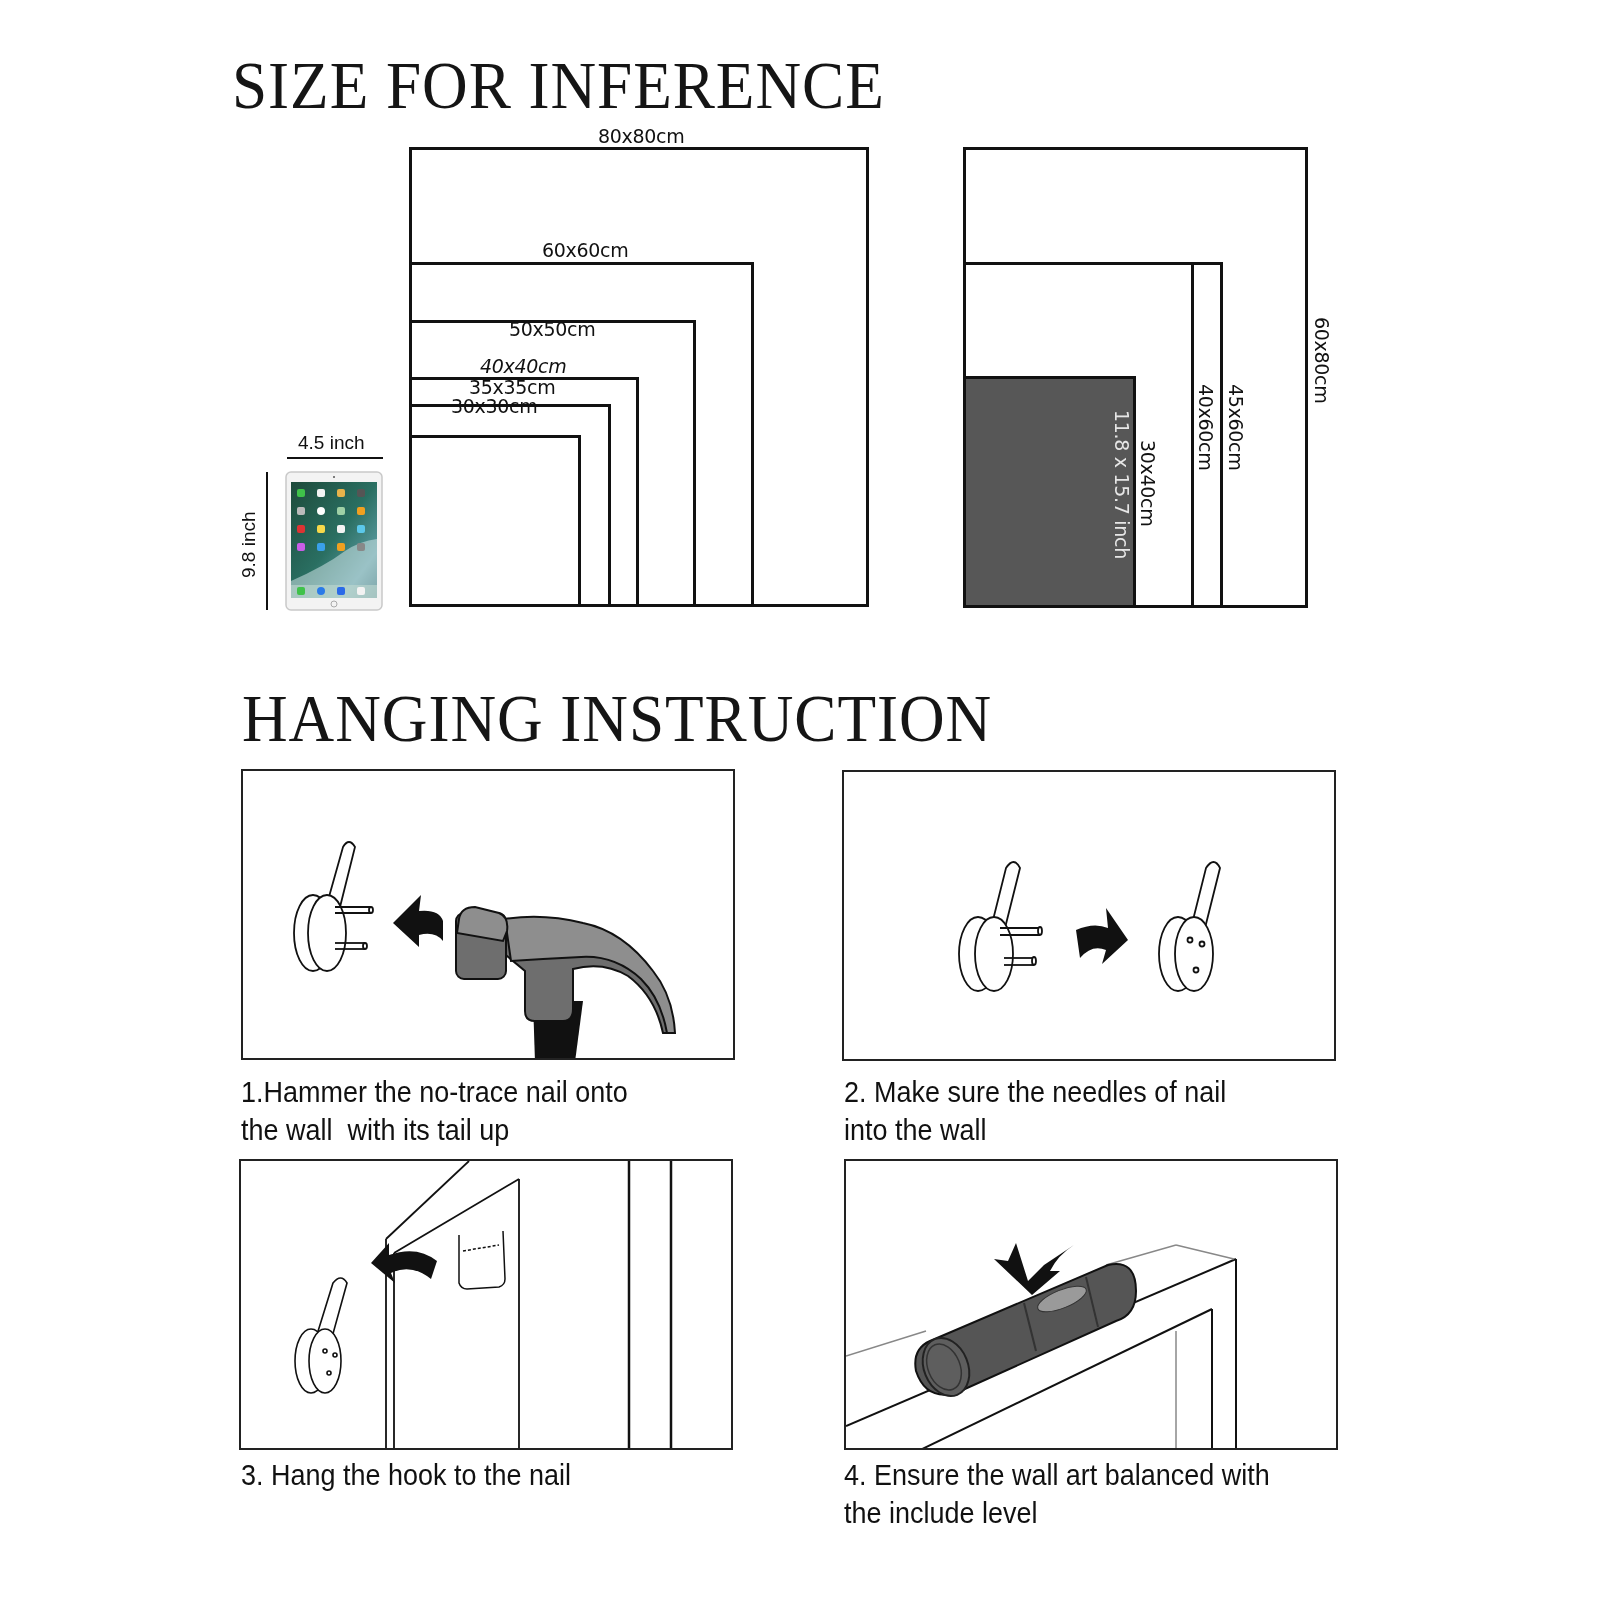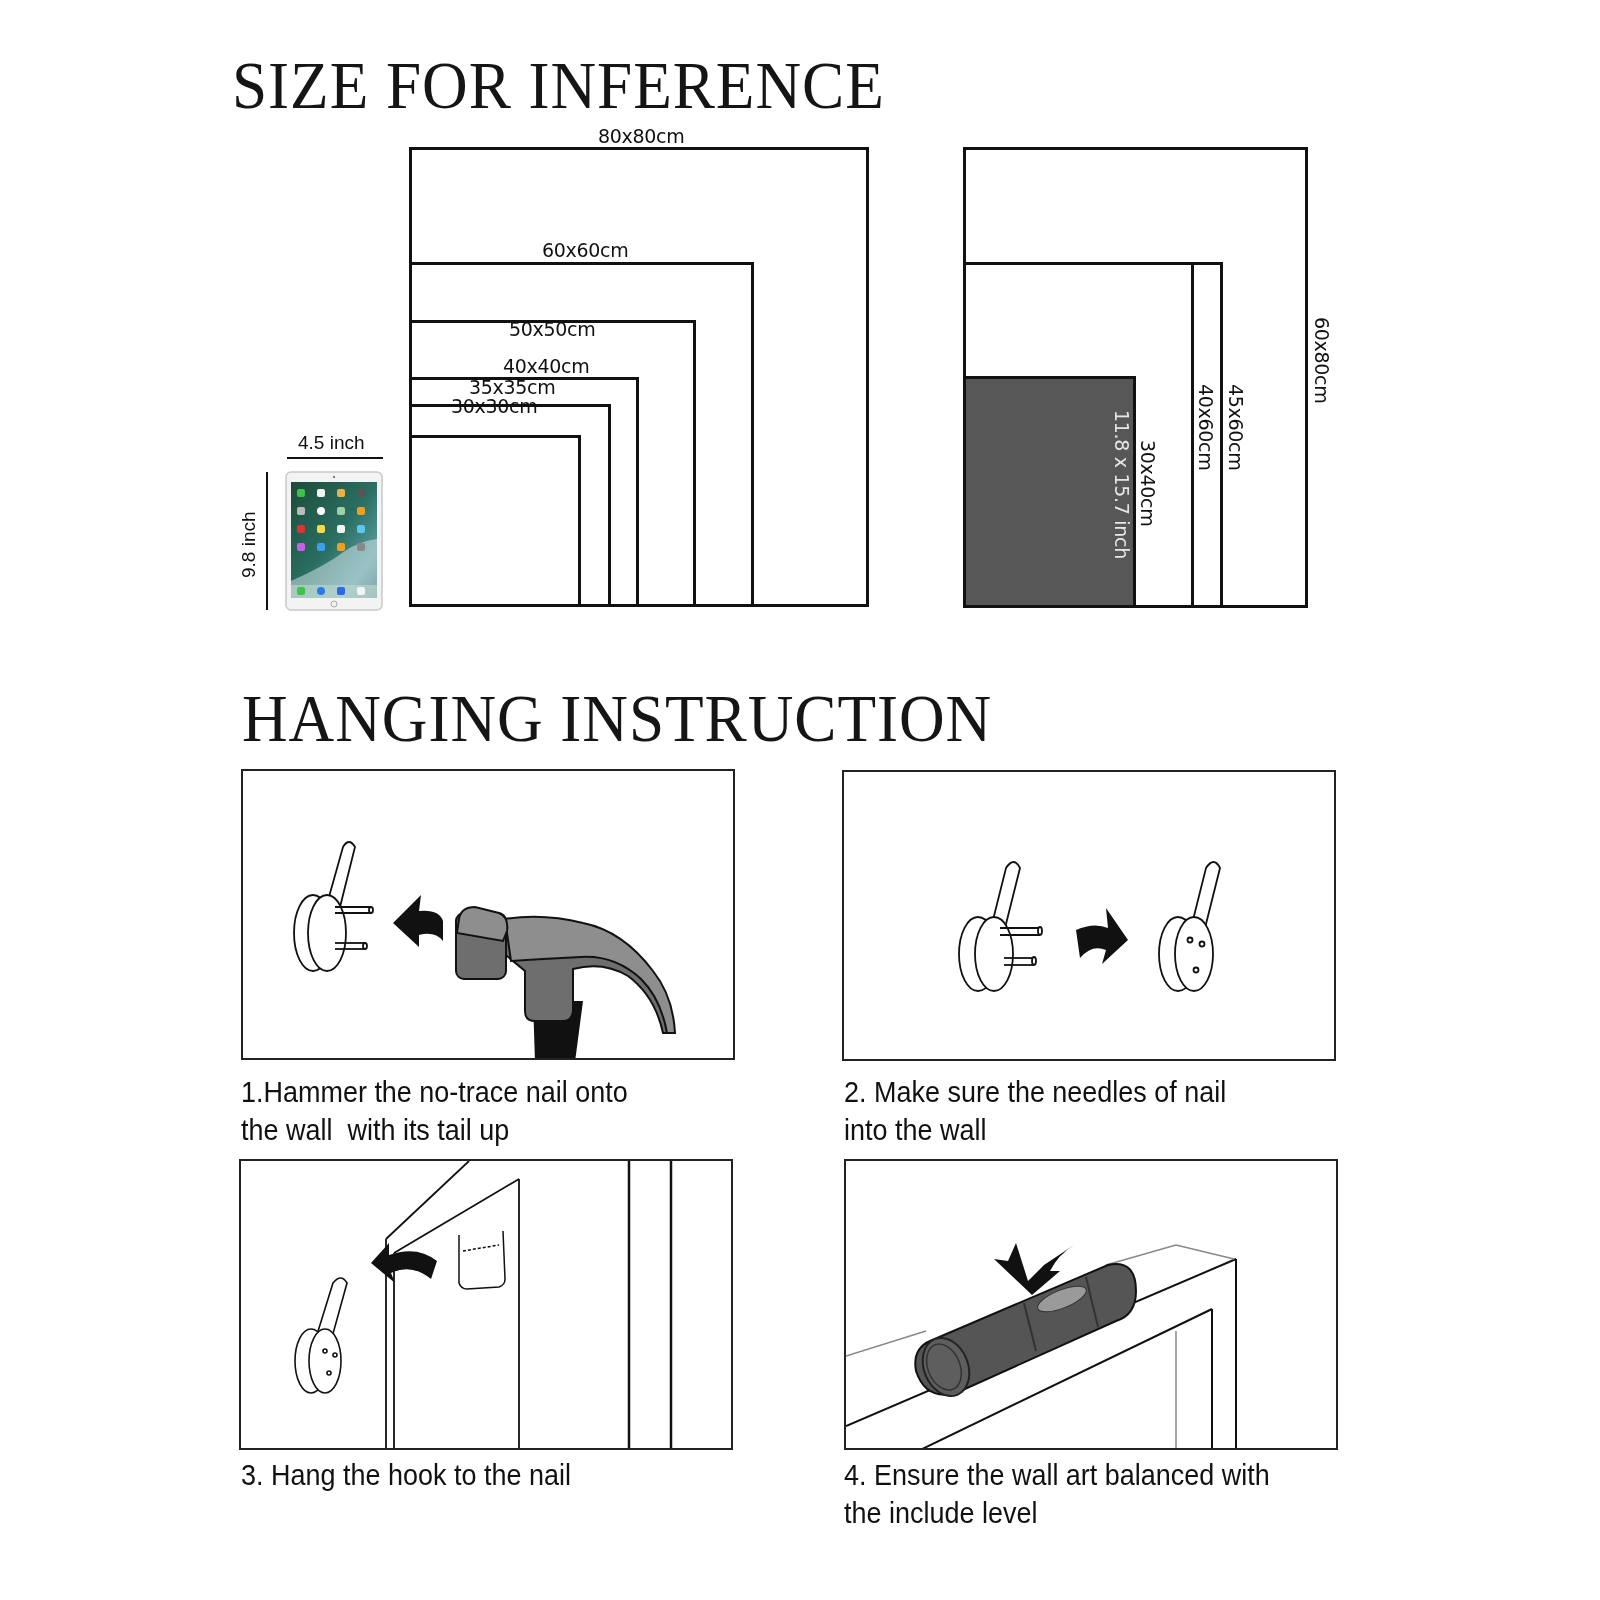--- a/index.html
+++ b/index.html
@@ -48,21 +48,21 @@
   <div class="box" style="left:409px; top:147px; width:460px; height:460px;"></div>
   <div class="lbl" style="left:598px; top:125px;">80x80cm</div>
 
   <div class="box" style="left:409px; top:262px; width:345px; height:345px;"></div>
   <div class="lbl" style="left:542px; top:239px;">60x60cm</div>
 
   <div class="box" style="left:409px; top:320px; width:287px; height:287px;"></div>
   <div class="lbl" style="left:509px; top:298px;margin-top:20px;">50x50cm</div>
 
   <div class="box" style="left:409px; top:377px; width:230px; height:230px;"></div>
-  <div class="lbl" style="left:503px; top:355px;">40x40cm</div>
+  <div class="lbl" style="left:480px; top:355px;font-style:italic;">40x40cm</div>
 
   <div class="box" style="left:409px; top:404px; width:202px; height:203px;"></div>
   <div class="lbl" style="left:469px; top:376px;">35x35cm</div>
 
   <div class="box" style="left:409px; top:435px; width:172px; height:172px;"></div>
   <div class="lbl" style="left:451px; top:395px;">30x30cm</div>
 </div>
 
 <div>
   <div class="ipad-label" style="left:298px; top:432px;">4.5 inch</div>

